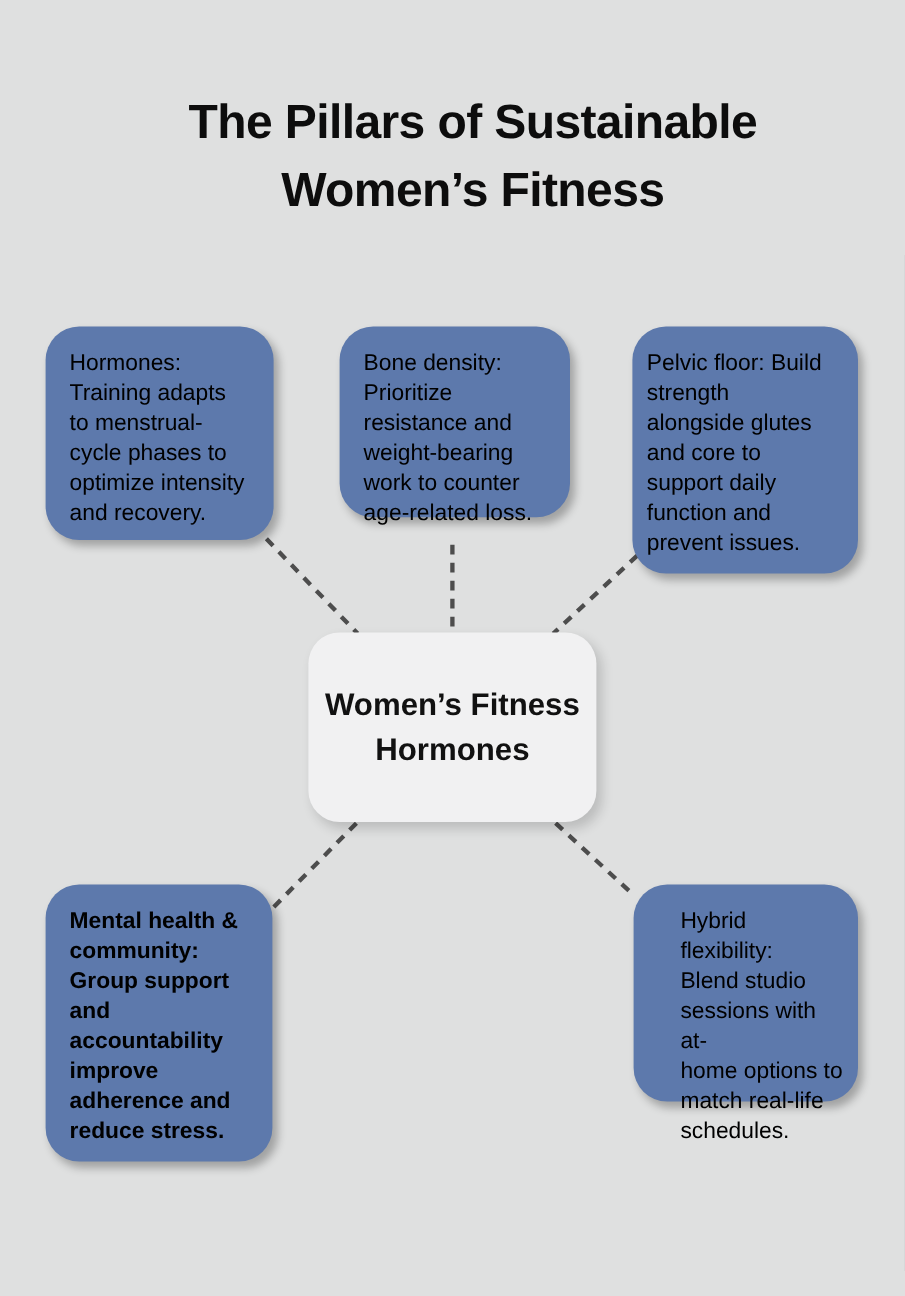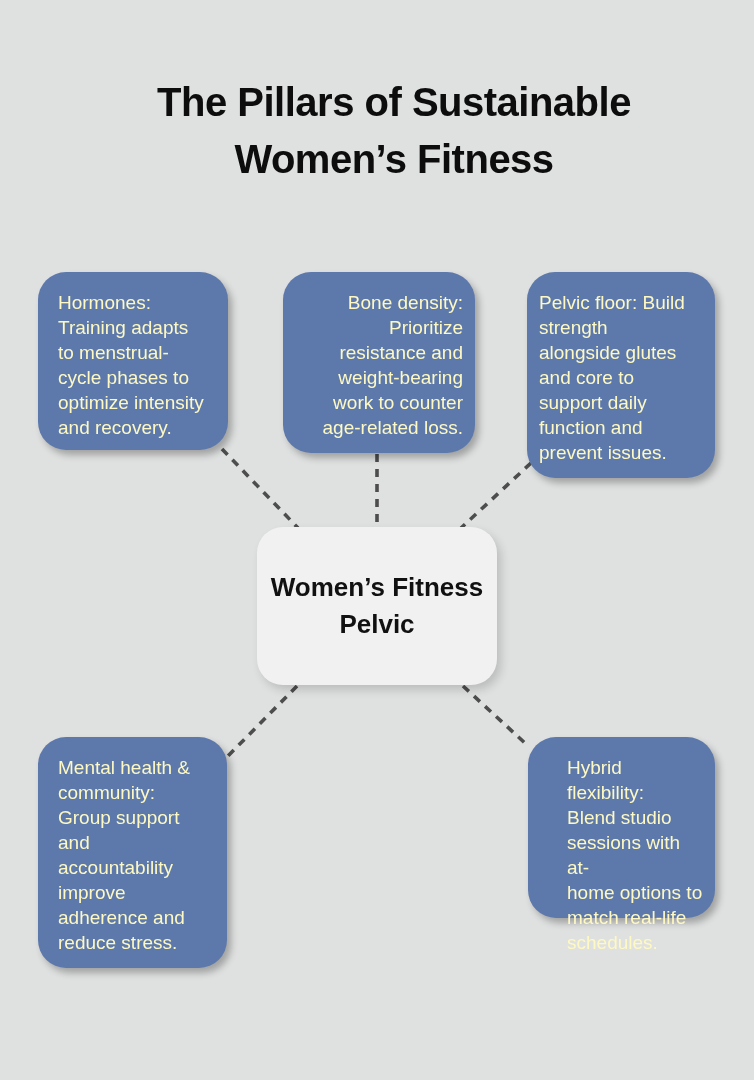--- a/index.html
+++ b/index.html
@@ -37,31 +37,31 @@
   .connectors line {
     stroke: #4d4d4d;
     stroke-width: 3.6;
     stroke-dasharray: 8 7;
   }
   .pillar-box {
     position: absolute;
     box-sizing: border-box;
     background: #5d79ac;
     border-radius: 28px;
-    color: #fef9c3;
+    color: #000000;
     font-size: 19px;
     line-height: 25px;
     padding: 18px 12px 12px 20px;
     white-space: pre-line;
     box-shadow: 4px 5px 7px rgba(0,0,0,0.28);
   }
   .box-hormones { left: 38px;  top: 272px; width: 190px; height: 178px; }
-  .box-bone     { left: 283px; top: 272px; width: 192px; height: 181px; text-align: right; }
+  .box-bone     { left: 283px; top: 272px; width: 192px; height: 159px; }
   .box-pelvic   { left: 527px; top: 272px; width: 188px; height: 206px; padding-left: 12px; }
-  .box-mental   { left: 38px;  top: 737px; width: 189px; height: 231px; }
+  .box-mental   { left: 38px;  top: 737px; width: 189px; height: 231px; font-weight: bold; }
   .box-hybrid   { left: 528px; top: 737px; width: 187px; height: 181px; padding-left: 39px; }
   .center-node {
     position: absolute;
     box-sizing: border-box;
     left: 257px;
     top: 527px;
     width: 240px;
     height: 158px;
     background: #f1f1f2;
     border-radius: 26px;
@@ -112,21 +112,21 @@
   <div class="pillar-box box-pelvic">Pelvic floor: Build
 strength
 alongside glutes
 and core to
 support daily
 function and
 prevent issues.</div>
 
   <div class="center-node">
     <div>Women’s Fitness</div>
-    <div>Pelvic</div>
+    <div>Hormones</div>
   </div>
 
   <div class="pillar-box box-mental">Mental health &amp;
 community:
 Group support
 and
 accountability
 improve
 adherence and
 reduce stress.</div>

